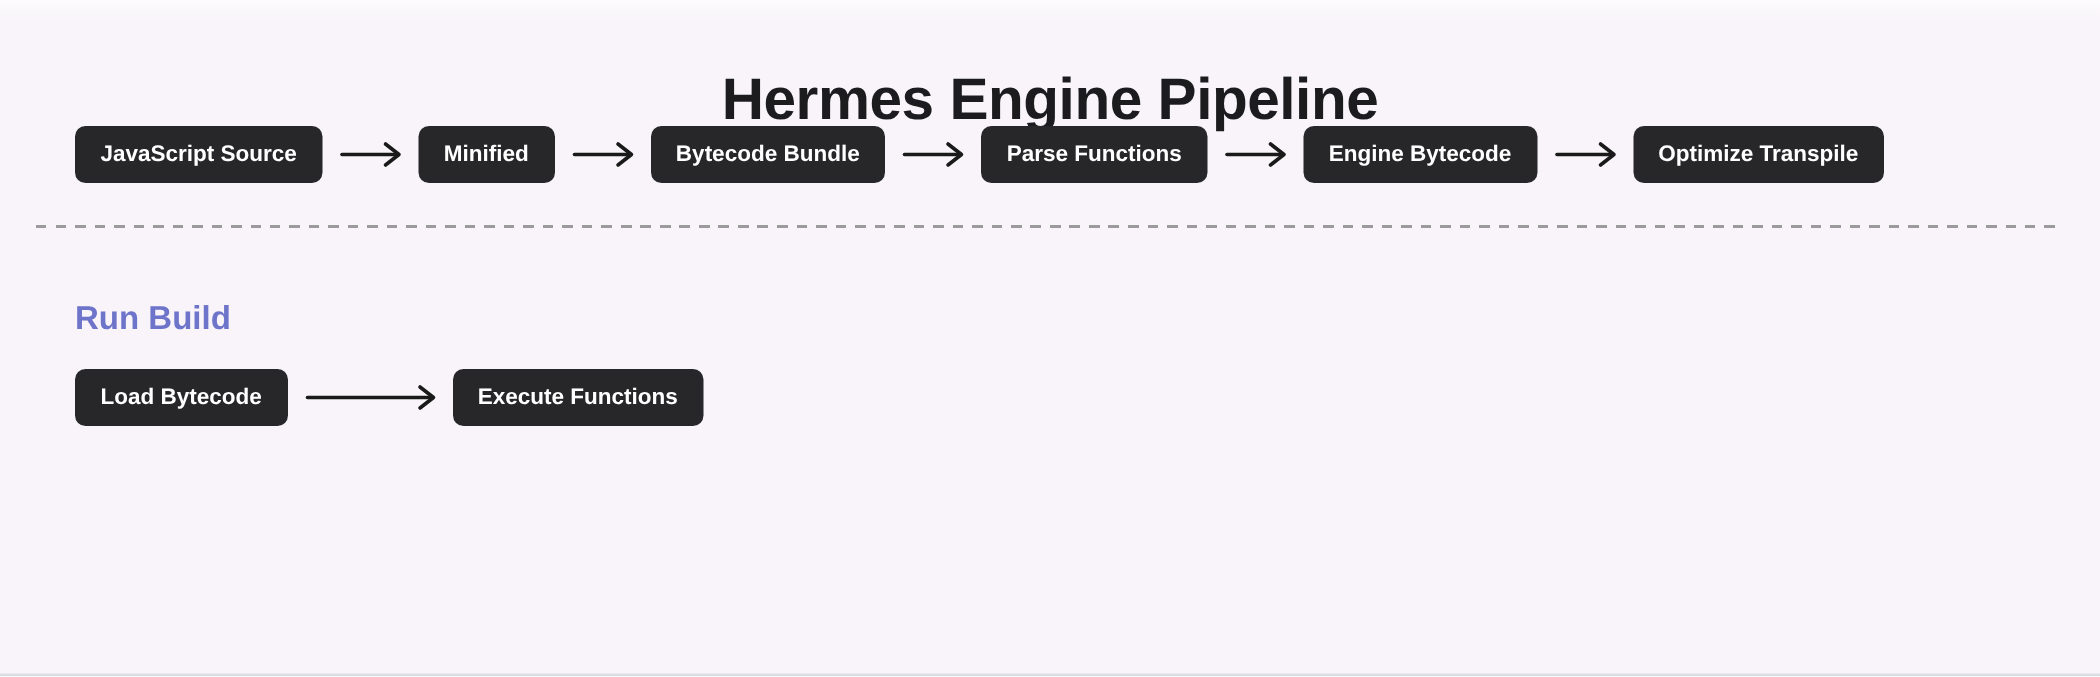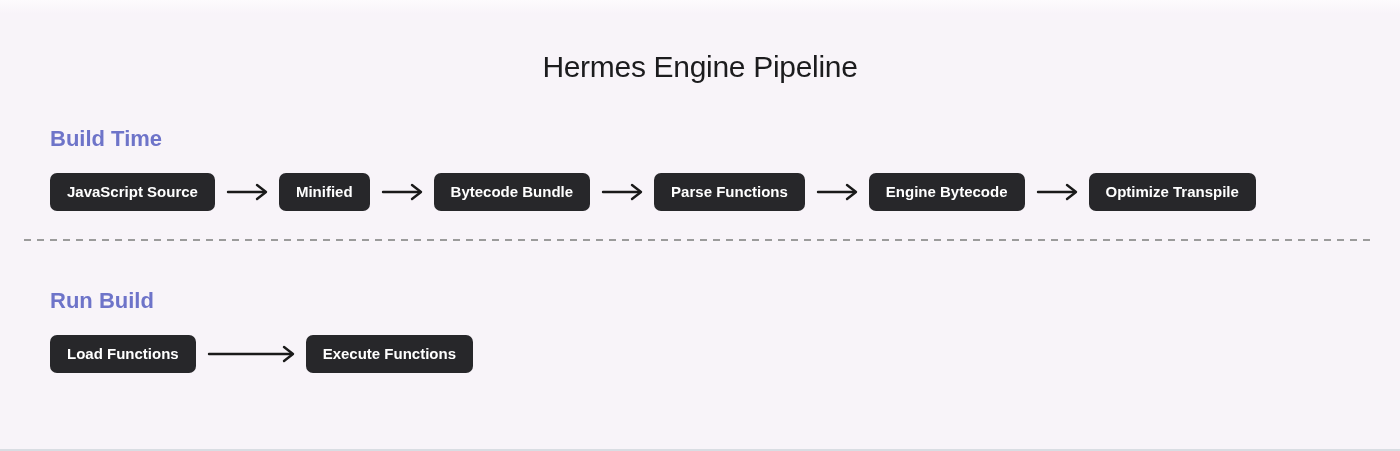--- a/index.html
+++ b/index.html
@@ -11,23 +11,23 @@
     box-sizing: border-box;
     background: linear-gradient(to bottom, var(--bg-top, #fdfbfd), var(--bg, #f8f4f9) 14px);
     border-bottom: 2px solid var(--border-bottom, #d9dde3);
     overflow: hidden;
   }
 
   .title {
     margin: 0;
     padding-top: 50px;
     text-align: center;
-    font-size: 30px;
+    font-size: 39px;
     line-height: 34px;
-    font-weight: 400;
+    font-weight: 700;
     letter-spacing: -0.3px;
     color: var(--title, #1c1c1e);
   }
 
   .band { padding: 0 50px; }
 
   .section-label {
     margin: 42px 0 21px 0;
     font-size: 22px;
     line-height: 26px;
@@ -73,21 +73,20 @@
   }
 </style>
 </head>
 <body>
 
 <div class="page">
 
   <h1 class="title">Hermes Engine Pipeline</h1>
 
   <section class="band band-build">
-    <h2 class="section-label">Build Time</h2>
     <div class="row">
         <span class="node">JavaScript Source</span>
         <svg width="42" height="18" viewBox="0 0 42 18" class="arrow">
           <path d="M2 9 H38" fill="none" stroke="var(--arrow, #1a1a1a)" stroke-width="2.4" stroke-linecap="round" stroke-linejoin="round"></path>
           <path d="M31 2 L40 9 L31 16" fill="none" stroke="var(--arrow, #1a1a1a)" stroke-width="2.4" stroke-linecap="round" stroke-linejoin="round"></path>
         </svg>
         <span class="node">Minified</span>
         <svg width="42" height="18" viewBox="0 0 42 18" class="arrow">
           <path d="M2 9 H38" fill="none" stroke="var(--arrow, #1a1a1a)" stroke-width="2.4" stroke-linecap="round" stroke-linejoin="round"></path>
           <path d="M31 2 L40 9 L31 16" fill="none" stroke="var(--arrow, #1a1a1a)" stroke-width="2.4" stroke-linecap="round" stroke-linejoin="round"></path>
@@ -109,21 +108,21 @@
         </svg>
         <span class="node">Optimize Transpile</span>
       </div>
   </section>
 
   <div class="divider"></div>
 
   <section class="band band-run">
     <h2 class="section-label">Run Build</h2>
     <div class="row">
-        <span class="node">Load Functions</span>
+        <span class="node">Load Bytecode</span>
         <svg width="88" height="18" viewBox="0 0 88 18" class="arrow">
           <path d="M2 9 H84" fill="none" stroke="var(--arrow, #1a1a1a)" stroke-width="2.4" stroke-linecap="round" stroke-linejoin="round"></path>
           <path d="M77 2 L86 9 L77 16" fill="none" stroke="var(--arrow, #1a1a1a)" stroke-width="2.4" stroke-linecap="round" stroke-linejoin="round"></path>
         </svg>
         <span class="node">Execute Functions</span>
       </div>
   </section>
 
 </div>
 

